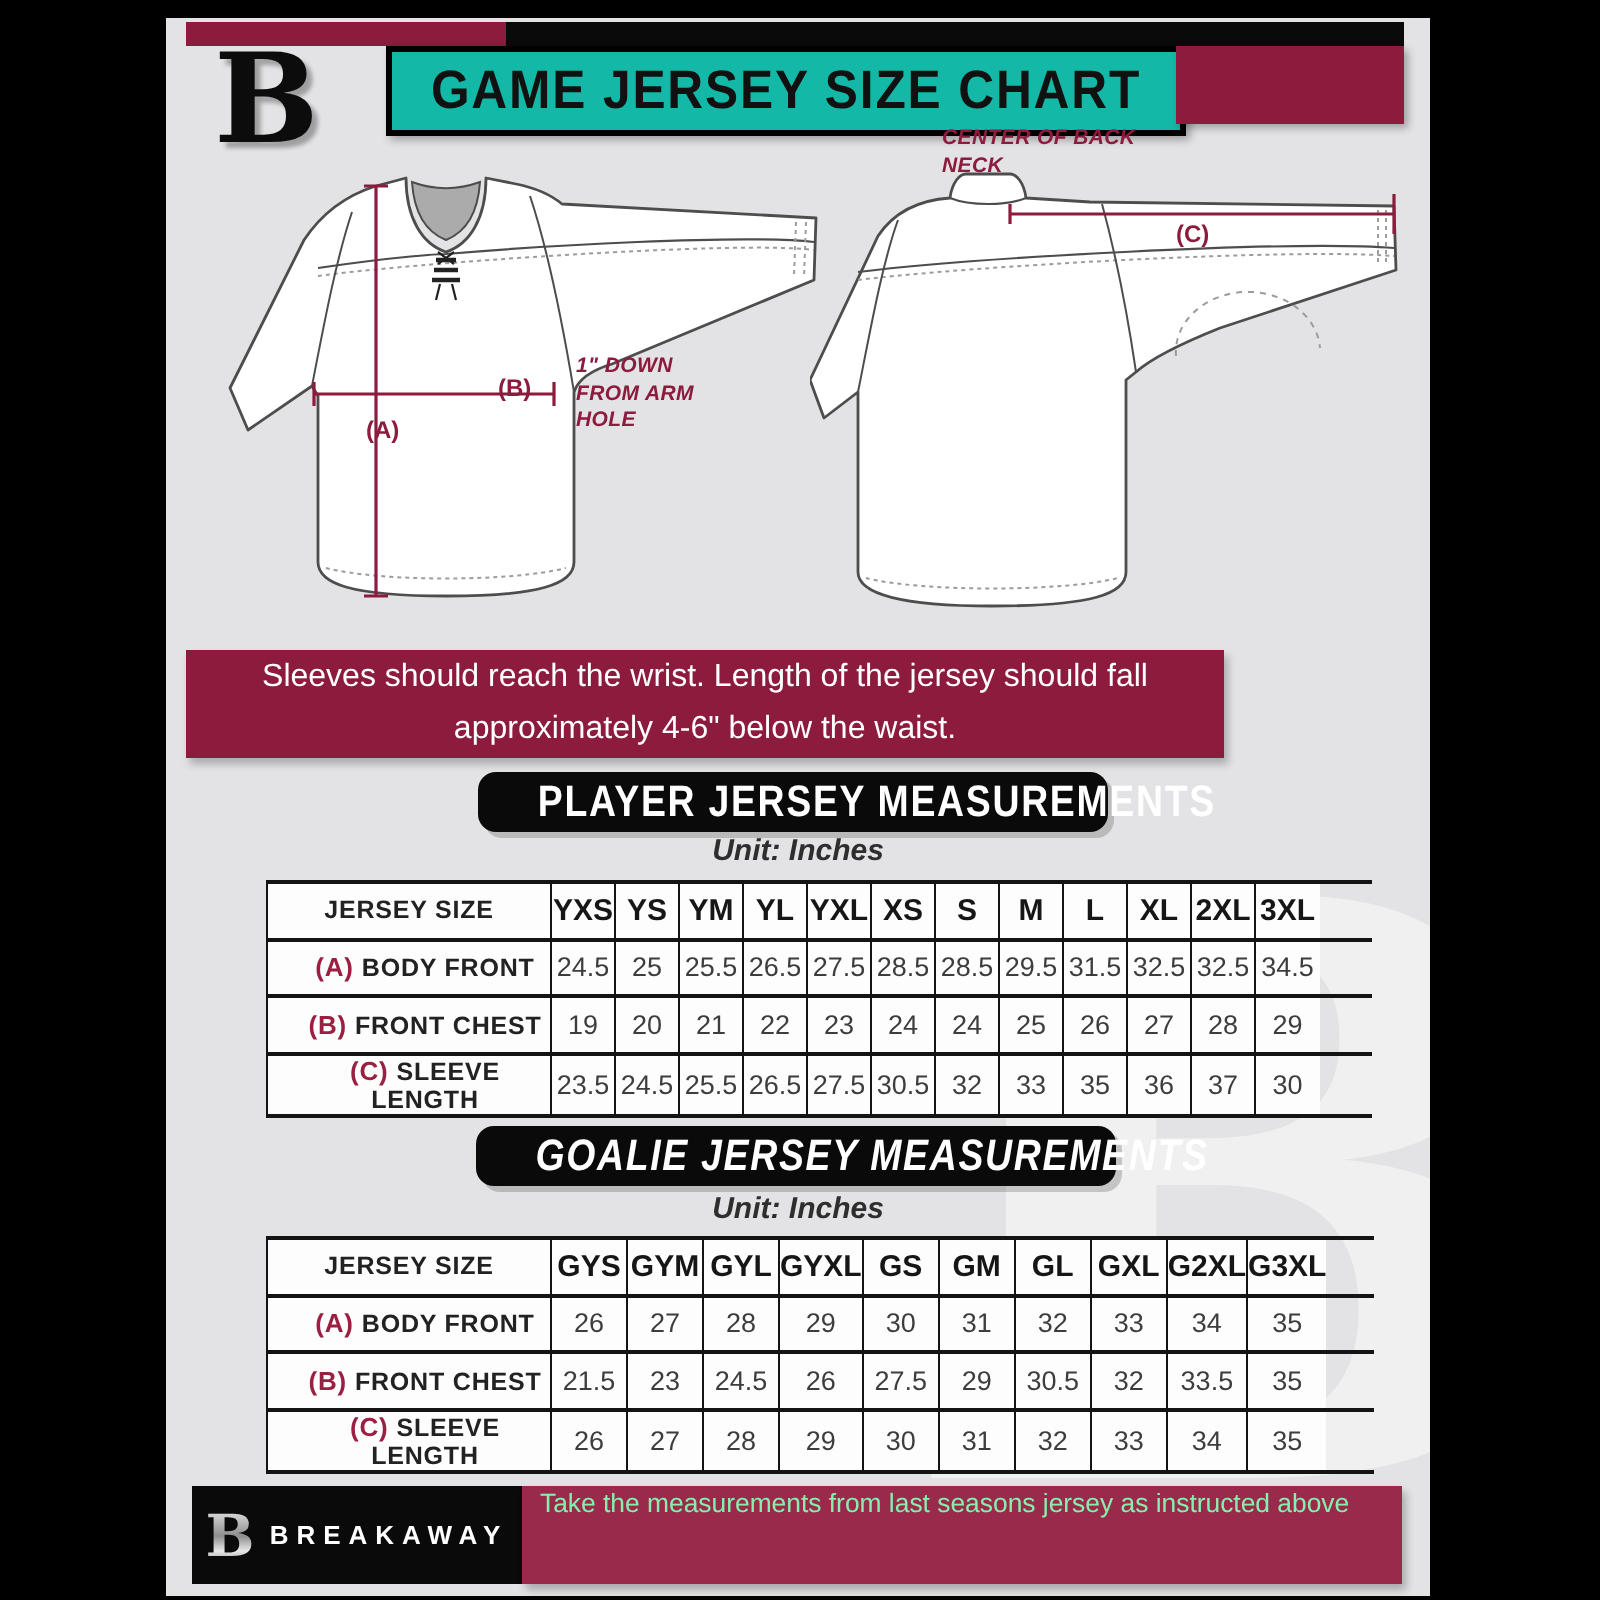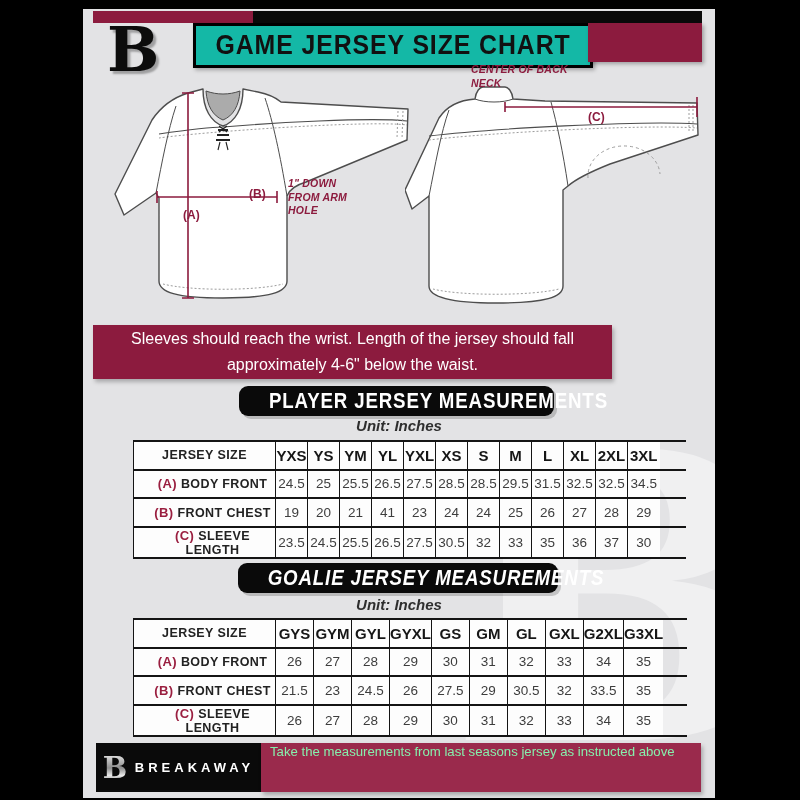--- a/index.html
+++ b/index.html
@@ -165,21 +165,21 @@
             <td class="val">32.5</td>
             <td class="val">32.5</td>
             <td class="val">34.5</td>
             <td class="fill"></td>
           </tr>
           <tr>
             <td class="lbl"><span class="key">(B)</span>FRONT CHEST</td>
             <td class="val">19</td>
             <td class="val">20</td>
             <td class="val">21</td>
-            <td class="val">41</td>
+            <td class="val">22</td>
             <td class="val">23</td>
             <td class="val">24</td>
             <td class="val">24</td>
             <td class="val">25</td>
             <td class="val">26</td>
             <td class="val">27</td>
             <td class="val">28</td>
             <td class="val">29</td>
             <td class="fill"></td>
           </tr>

